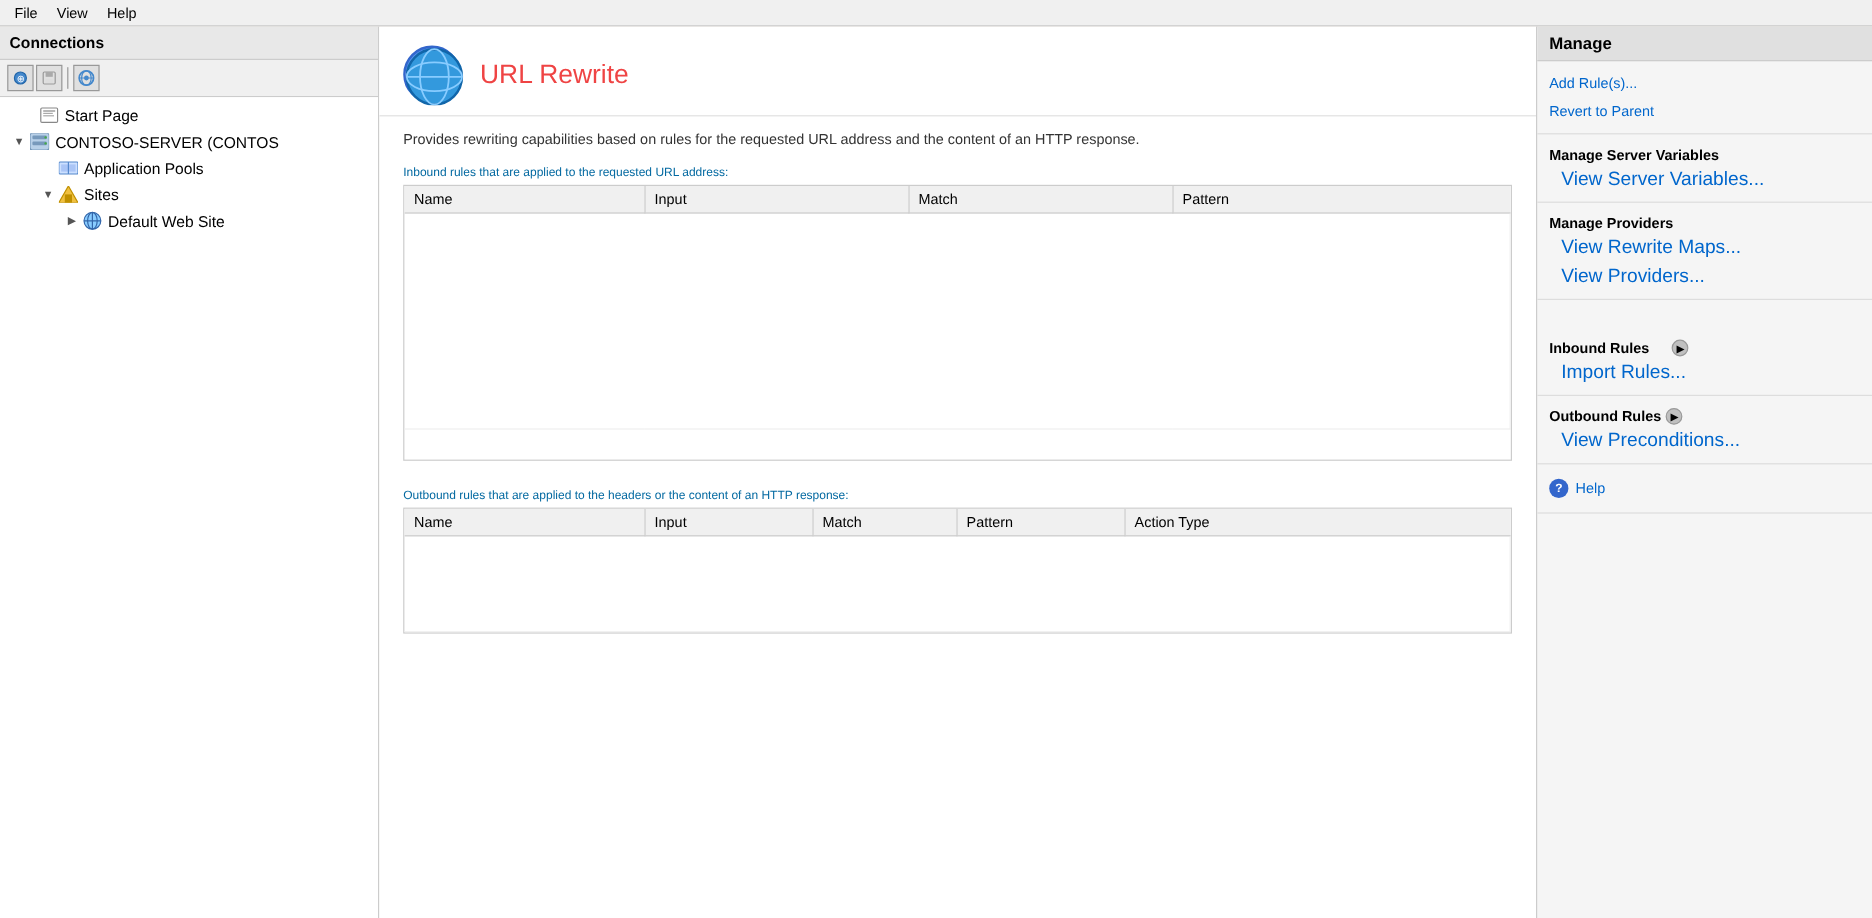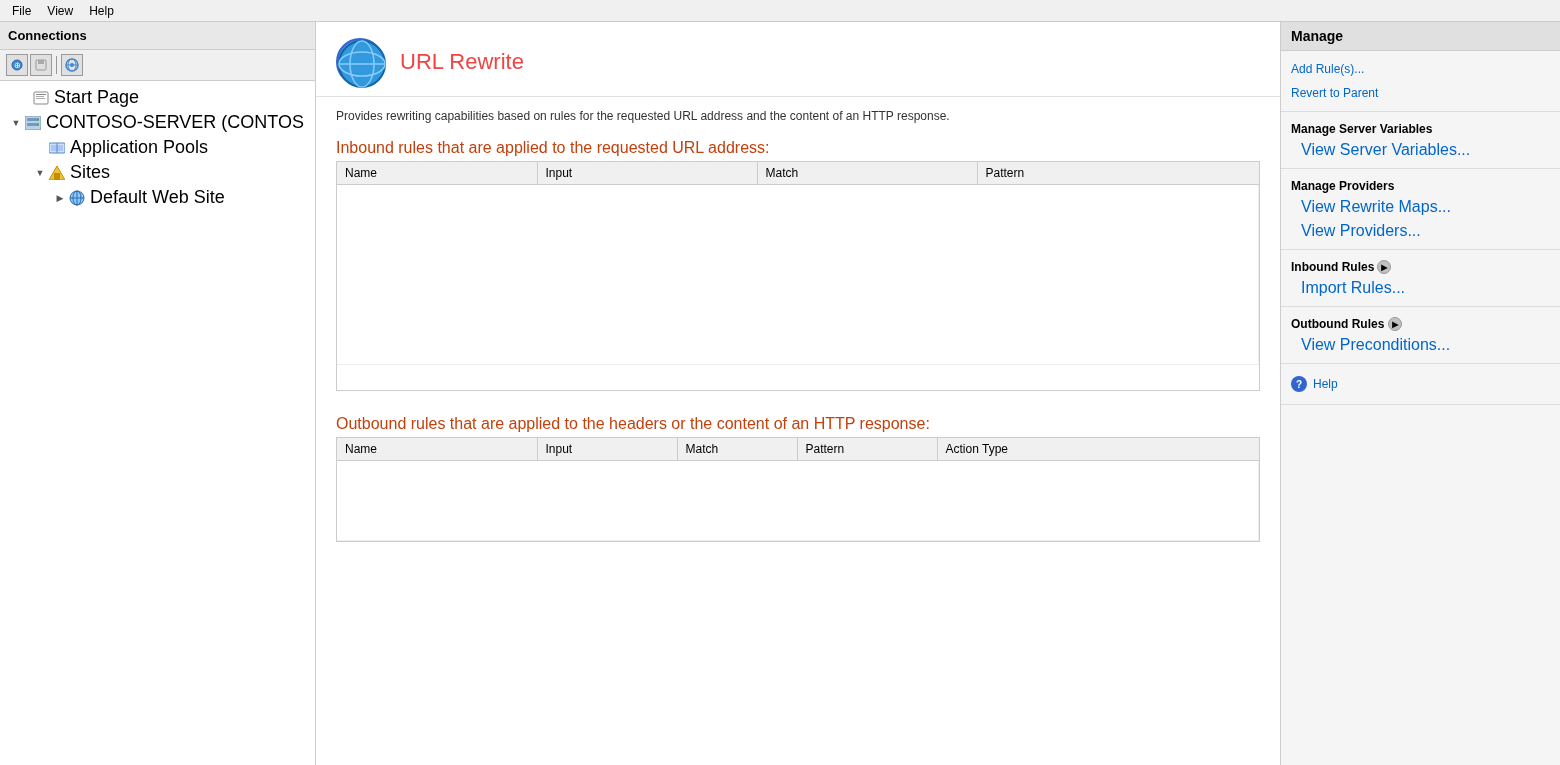--- a/index.html
+++ b/index.html
@@ -103,21 +103,21 @@
     }
     .tree-icon {
       width: 18px;
       height: 18px;
       margin-right: 4px;
       flex-shrink: 0;
       display: flex;
       align-items: center;
       justify-content: center;
     }
-    .tree-label { font-size: 18px; }
+    .tree-label { font-size: 13px; }
 
     
     .content-area {
       flex: 1;
       background: #fff;
       overflow-y: auto;
       display: flex;
       flex-direction: column;
     }
     .content-header {
@@ -141,22 +141,22 @@
       font-weight: normal;
       color: #ef4444;
     }
     .content-description {
       font-size: 12px;
       color: #333;
       padding: 10px 20px 6px 20px;
       line-height: 1.5;
     }
     .section-label {
-      font-size: 16px;
-      color: #c2410c;
+      font-size: 10px;
+      color: #0369a1;
       padding: 8px 20px 4px 20px;
     }
 
     
     .rules-table-container {
       margin: 0 20px;
       border: 1px solid #ccc;
       overflow: hidden;
     }
     .rules-table {
@@ -463,21 +463,21 @@
       <div class="actions-link">View Server Variables...</div>
     </div>
 
     <div class="actions-group">
       <div class="actions-group-title">Manage Providers</div>
       <div class="actions-link">View Rewrite Maps...</div>
       <div class="actions-link">View Providers...</div>
     </div>
 
     <div class="actions-group">
-      <div class="actions-group-title" style="display:flex; align-items:flex-start; gap:3px;">
+      <div class="actions-group-title" style="display:flex; align-items:flex-start; gap:19px;margin-top:23px;">
         <span>Inbound Rules</span>
         <div class="section-arrow">▶</div>
       </div>
       <div class="actions-link">Import Rules...</div>
     </div>
 
     <div class="actions-group">
       <div class="actions-group-title" style="display:flex; align-items:center; gap:4px;">
         <span>Outbound Rules</span>
         <div class="section-arrow">▶</div>

